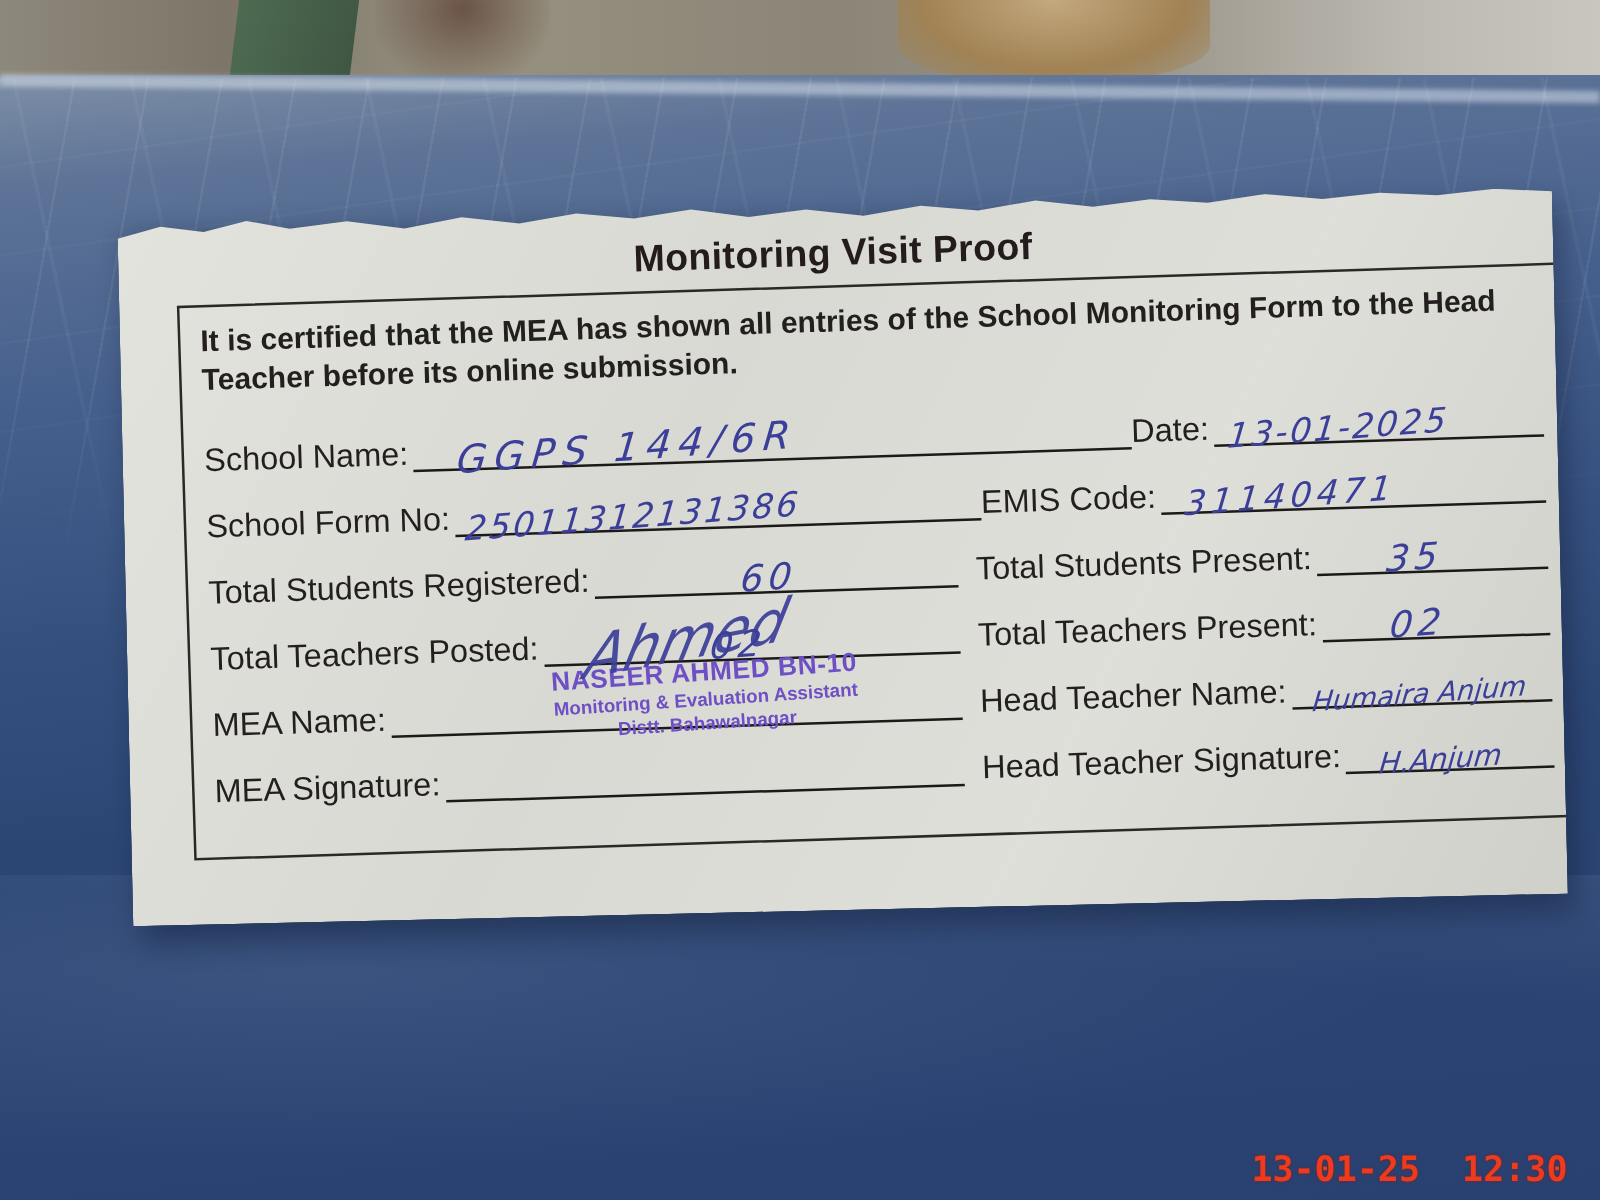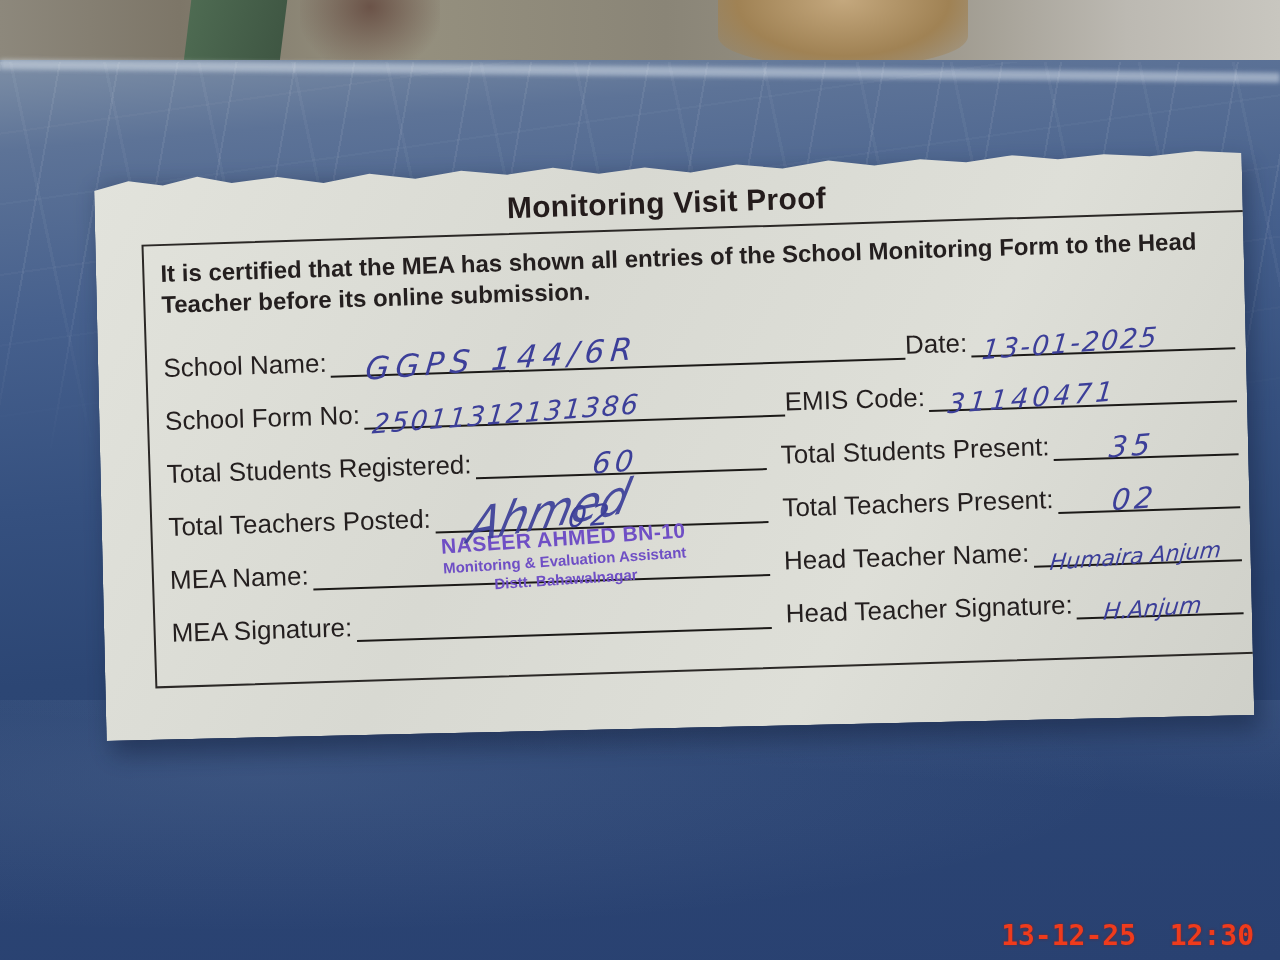--- a/index.html
+++ b/index.html
@@ -182,14 +182,14 @@
             <div class="stamp-l2">Monitoring &amp; Evaluation Assistant</div>
             <div class="stamp-l3">Distt. Bahawalnagar</div>
           </div>
           <div class="mea-scrawl">Ahmed</div>
         </div>
 
       </div>
     </div>
   </div>
 
-  <div class="timestamp">13-12-25  12:30</div>
+  <div class="timestamp">13-01-25  12:30</div>
 </div>
 
 </body></html>

